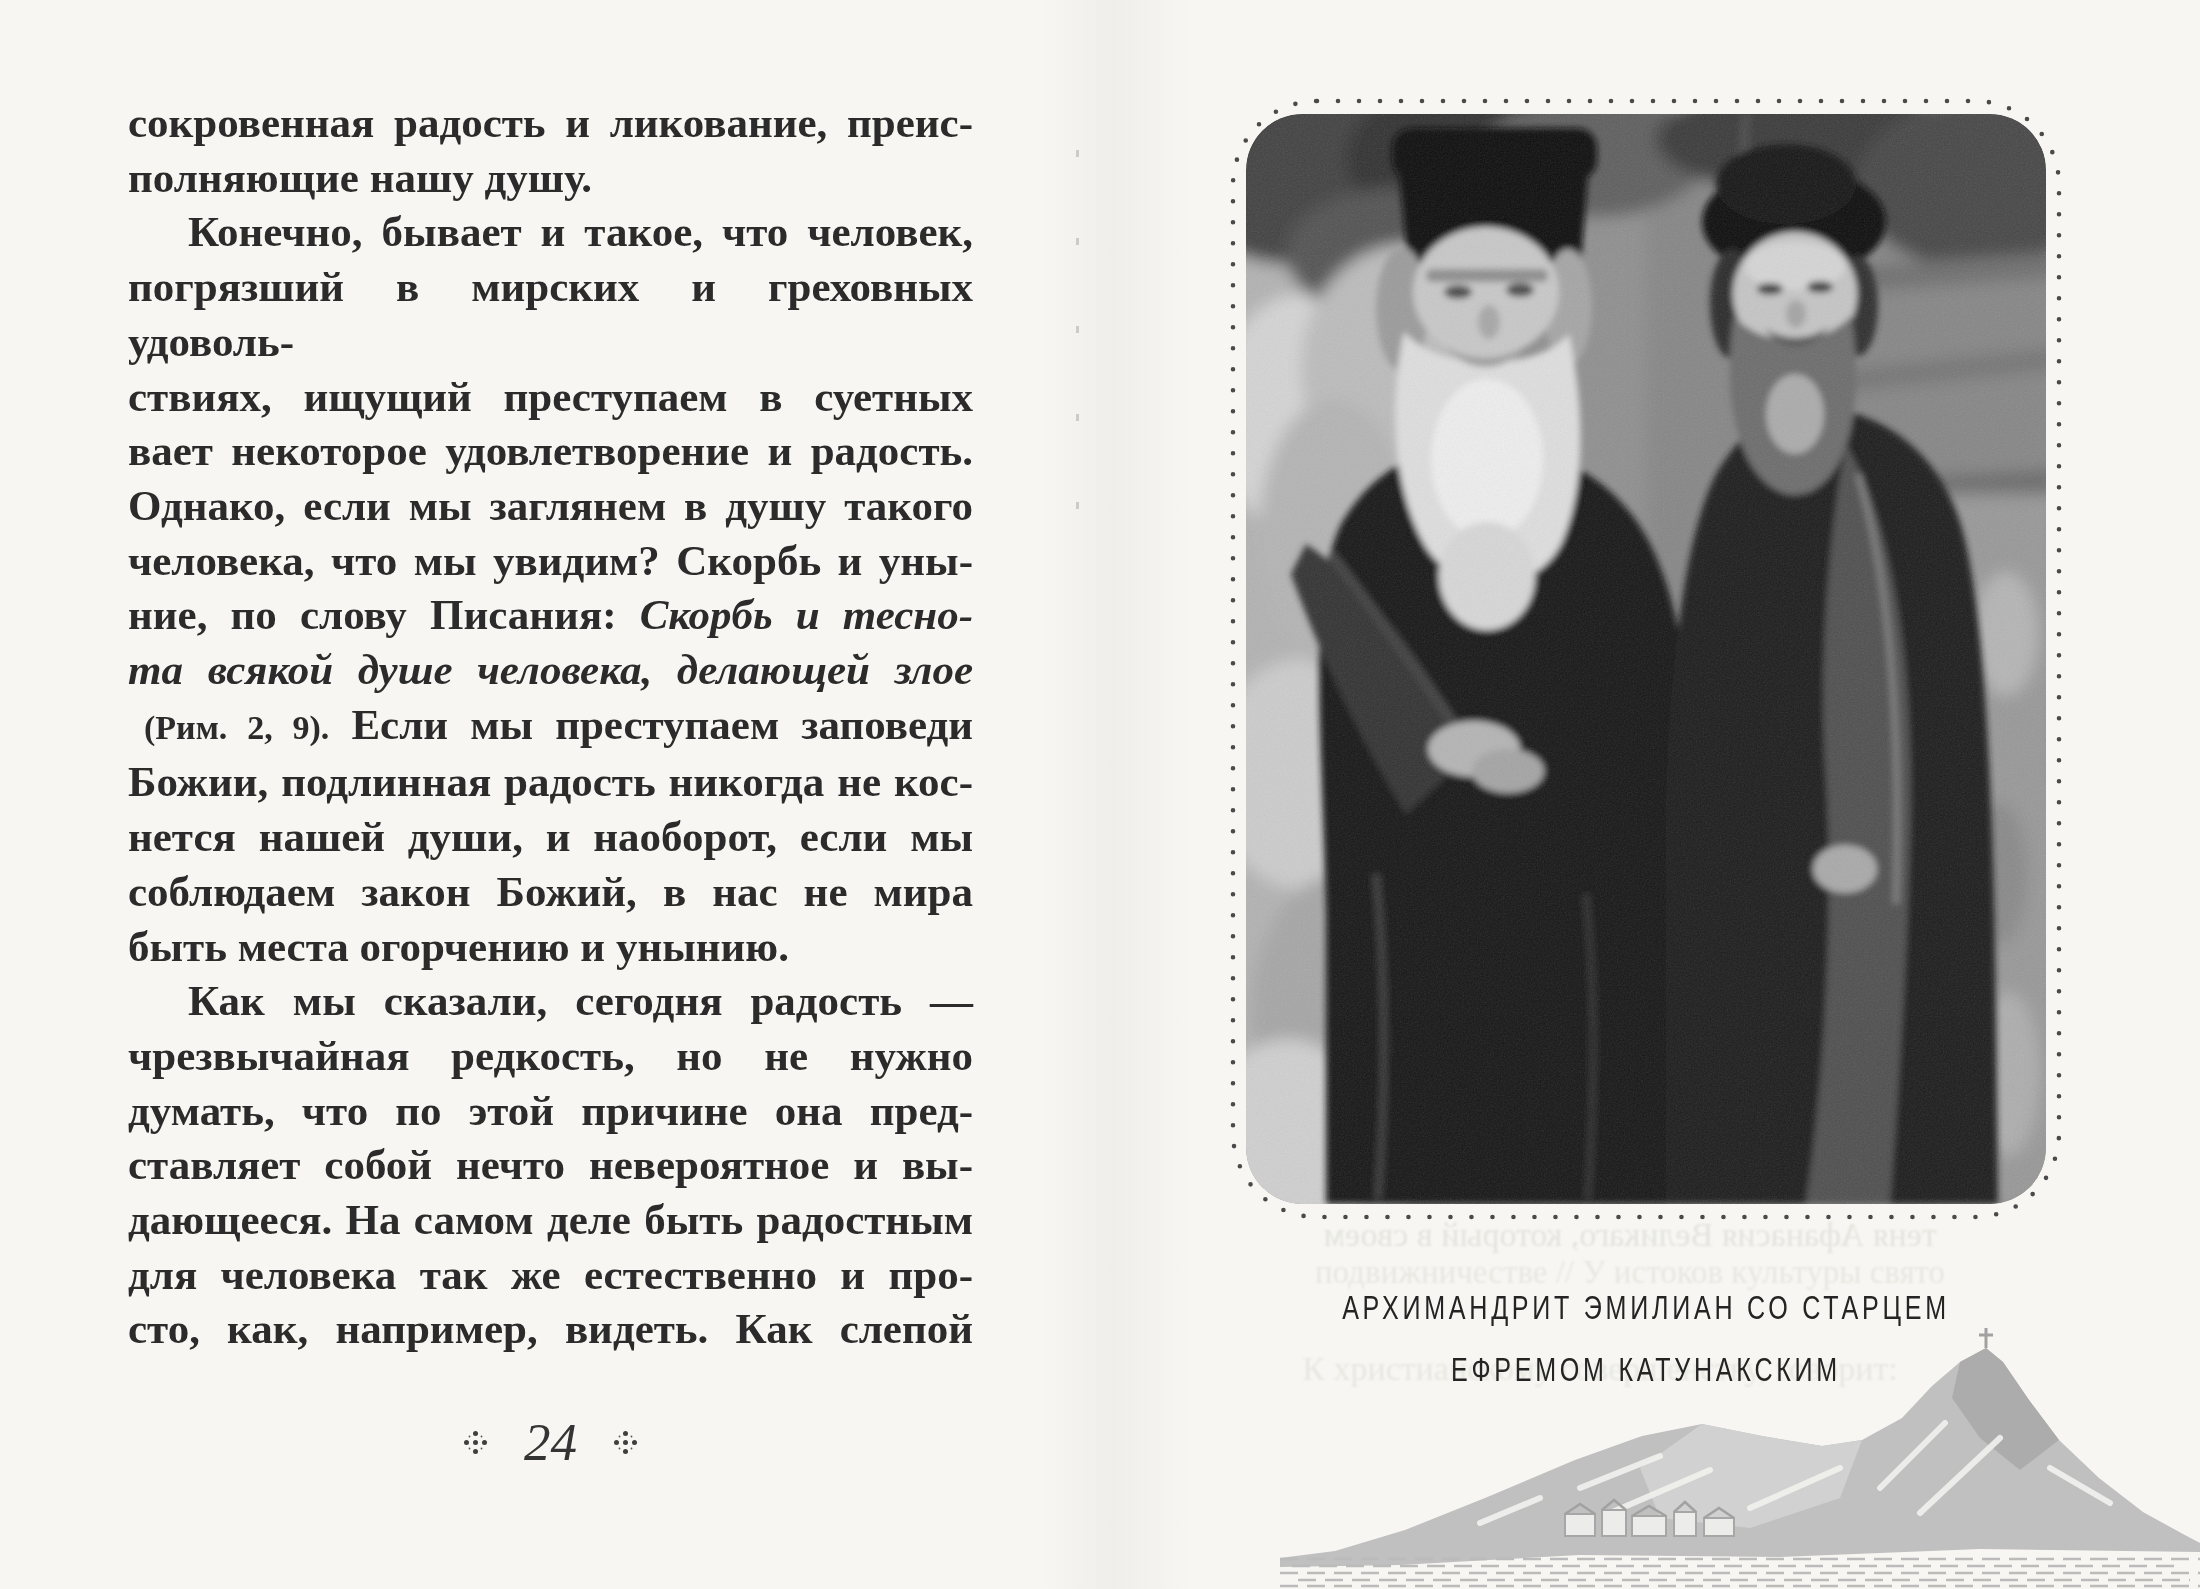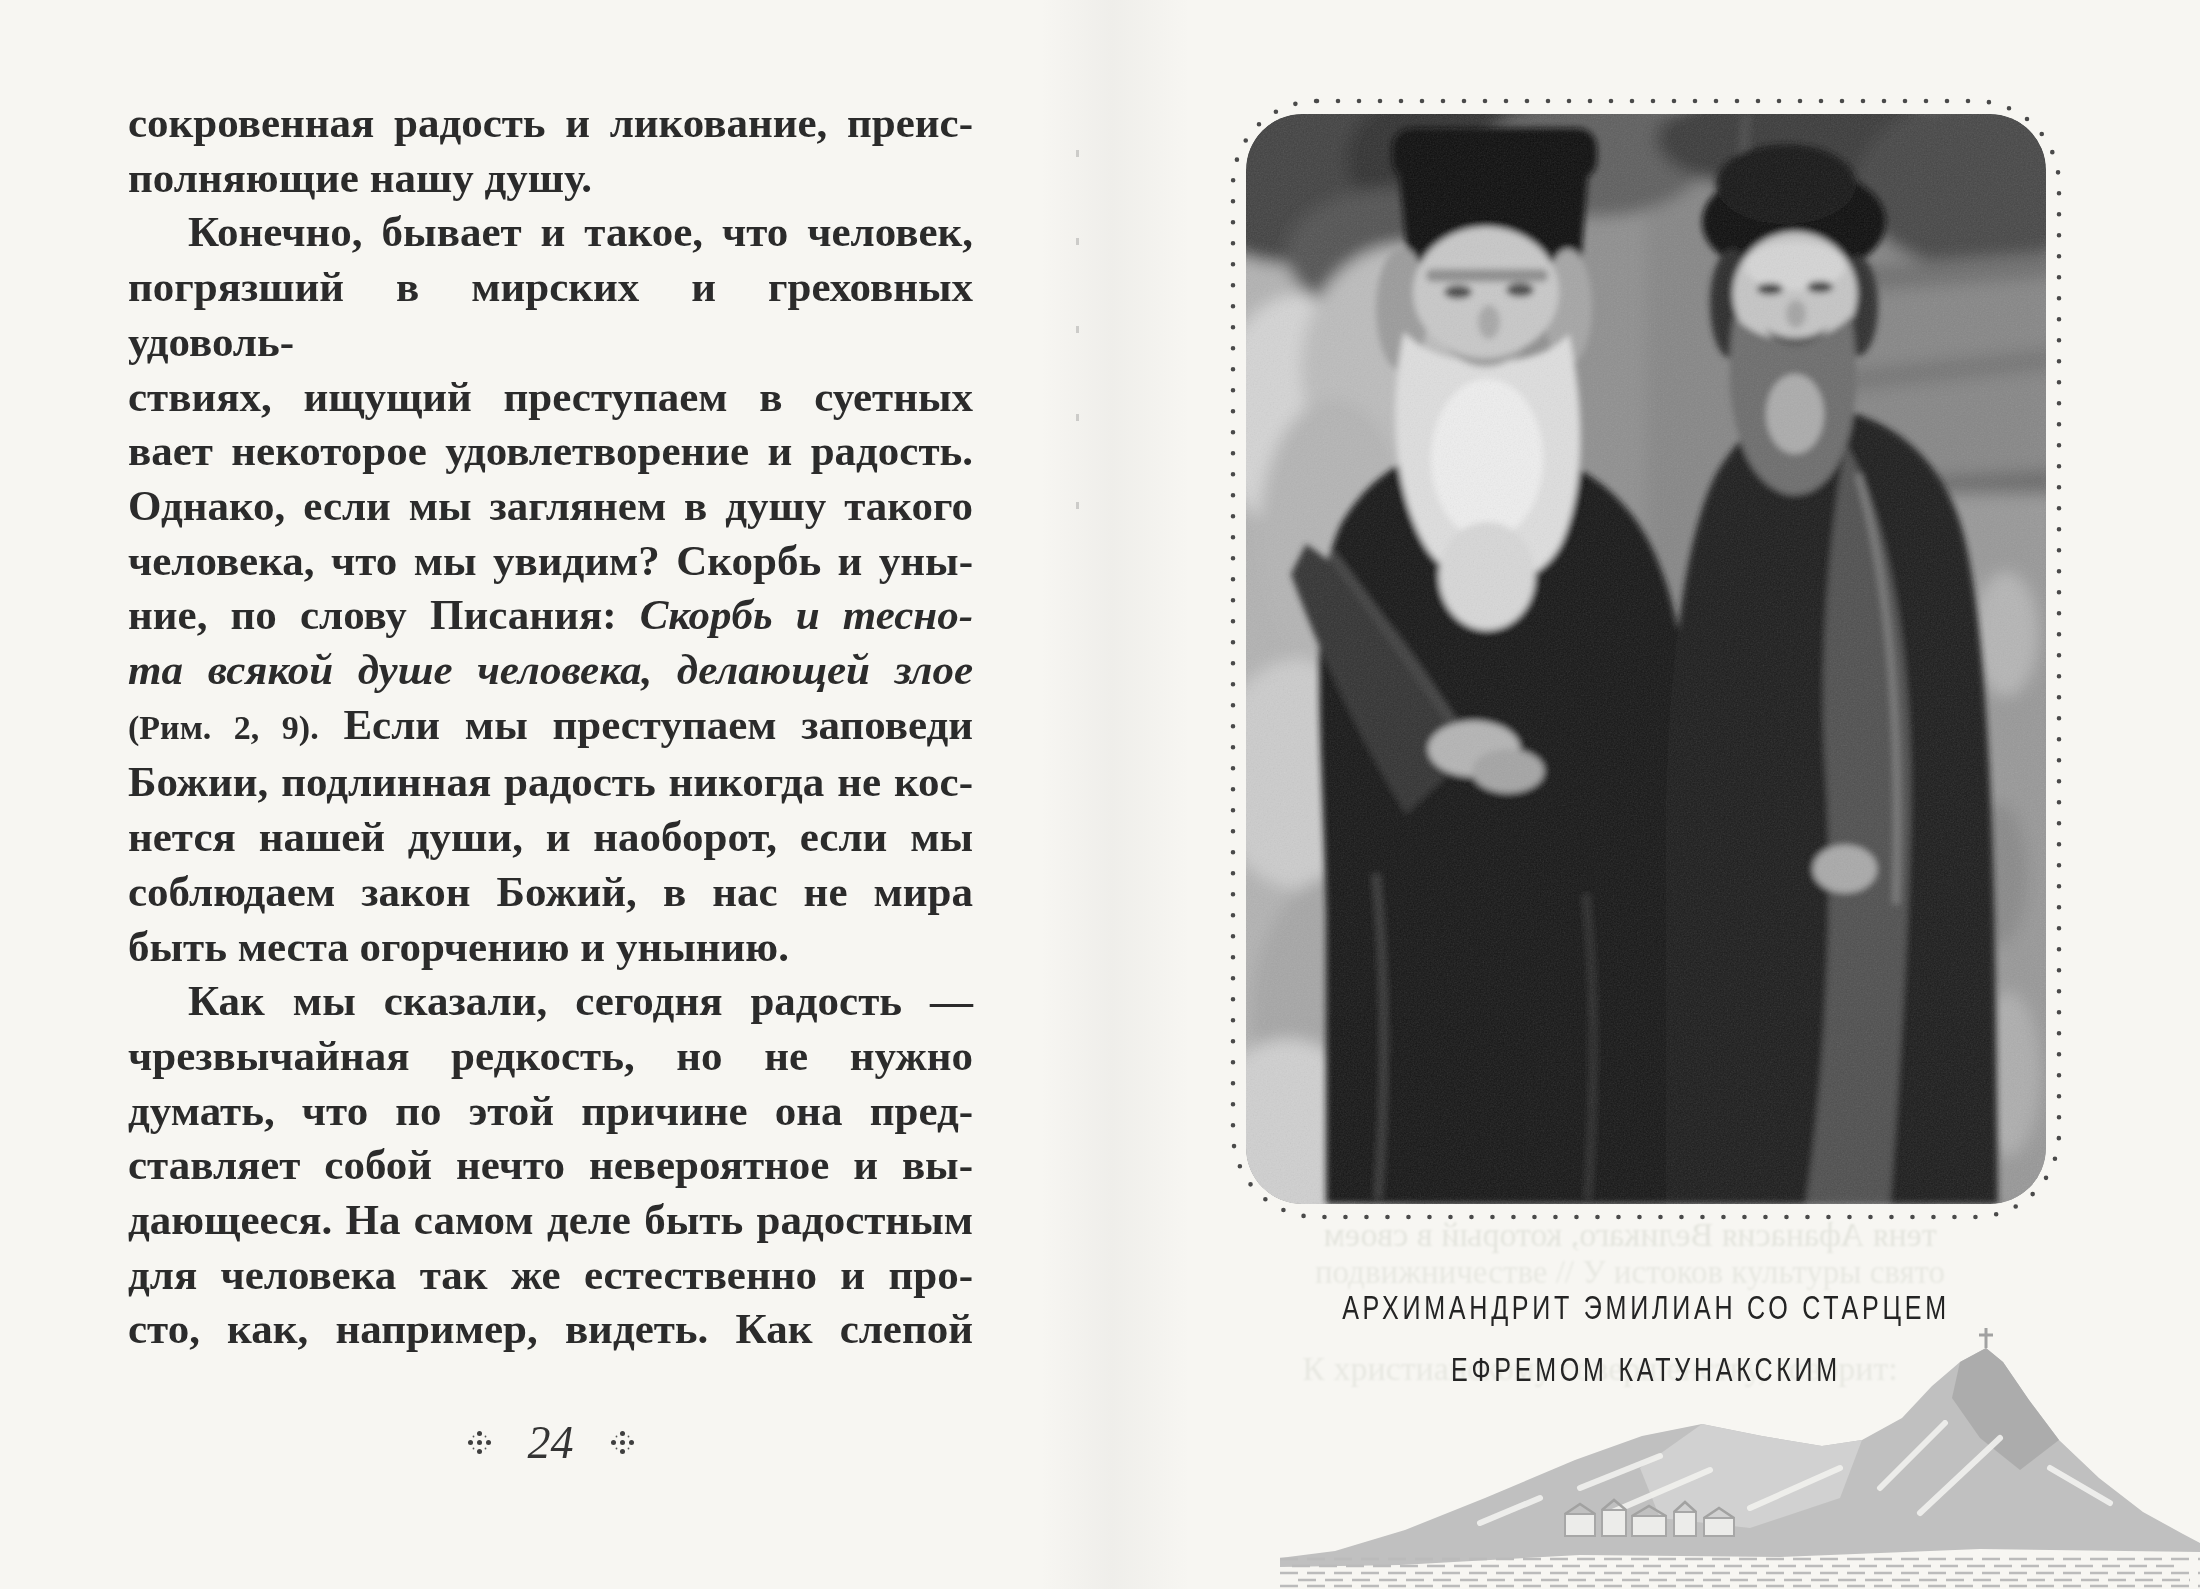--- a/index.html
+++ b/index.html
@@ -11,26 +11,26 @@
   .spread{position:absolute;inset:0;}
   
   .text-block{
     position:absolute;left:128px;top:96px;width:845px;
     font-size:43px;line-height:54.7px;color:#2b2b2b;
   }
   .tline{text-align:justify;text-align-last:justify;font-weight:bold;}
   .tline.pend{text-align-last:left;}
   .tline.pind{text-indent:60px;}
   .it{font-style:italic;}
-  .sm{font-size:34px;}
+  .sm{font-size:34px;margin-left:16px;}
   .pagenum-row{
     position:absolute;left:128px;top:1412px;width:845px;height:60px;
     display:flex;align-items:center;justify-content:center;gap:46px;color:#343434;
   }
-  .pagenum{font-size:46px;font-style:italic;}
+  .pagenum{font-size:53px;font-style:italic;}
   .dotcross{
     width:5px;height:5px;border-radius:50%;background:#3f3f3f;display:inline-block;
     box-shadow:0 -9px 0 #3f3f3f,0 9px 0 #3f3f3f,-9px 0 0 #3f3f3f,9px 0 0 #3f3f3f,
       -6px -6px 0 -1.6px #555,6px -6px 0 -1.6px #555,-6px 6px 0 -1.6px #555,6px 6px 0 -1.6px #555;
   }
   .edge-specks{
     position:absolute;left:1076px;top:150px;width:3px;height:430px;opacity:.28;
     background:repeating-linear-gradient(180deg,#6a6a6a 0 7px,transparent 7px 88px);
   }
   .gutter{

